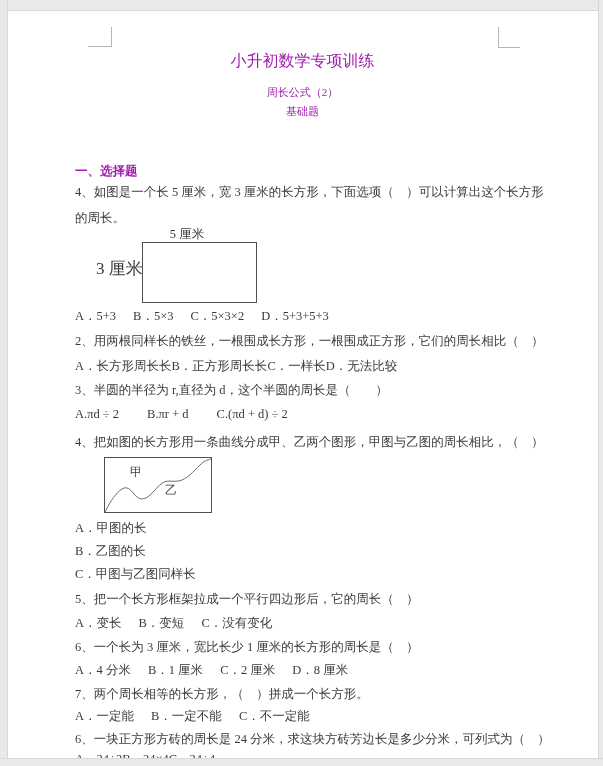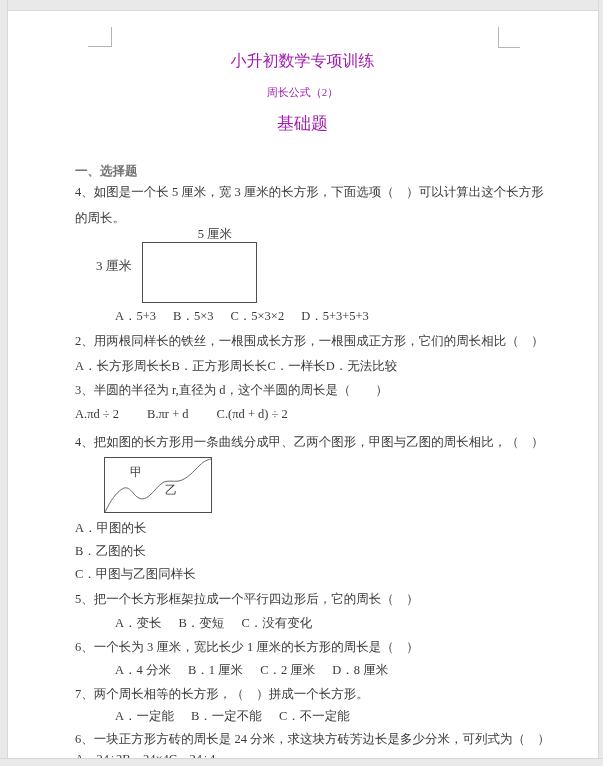--- a/index.html
+++ b/index.html
@@ -19,35 +19,35 @@
   .crop{position:absolute;z-index:2;}
   .crop-left{left:88px;top:27px;width:23px;height:19px;
     border-right:1px solid #b5b5b5;border-bottom:1px solid #b5b5b5;}
   .crop-right{left:498px;top:27px;width:21px;height:20px;
     border-left:1px solid #b5b5b5;border-bottom:1px solid #b5b5b5;}
 
   .title{position:absolute;left:7px;width:591px;text-align:center;
     font-weight:normal;color:#a21caf;white-space:nowrap;}
   .t1{top:51px;font-size:16px;}
   .t2{top:85px;font-size:11px;}
-  .t3{top:112px;font-size:17px;}
+  .t3{top:104px;font-size:11px;}
 
   .line{position:absolute;left:75px;font-size:12.5px;line-height:16px;white-space:nowrap;}
-  .bold{font-weight:bold;color:#737373;}
+  .bold{font-weight:bold;color:#a21caf;}
   .opts{display:flex;}
-  .gap-sm{gap:17px;margin-left:40px;}
+  .gap-sm{gap:17px;}
   .gap-md{}
   .gap-lg{gap:28px;}
 
   
   .fig1-rect{position:absolute;left:142px;top:242px;width:113px;height:59px;
     border:1px solid #4f4f4f;background:#fff;}
   .fig1-top-label{position:absolute;left:142px;top:226px;width:90px;
-    text-align:right;font-size:12.5px;}
-  .fig1-side-label{position:absolute;left:96px;top:257px;font-size:13px;}
+    text-align:center;font-size:12.5px;}
+  .fig1-side-label{position:absolute;left:96px;top:257px;font-size:17px;}
 
   
   .fig2{position:absolute;left:104px;top:457px;width:106px;height:54px;
     border:1px solid #4f4f4f;background:#fff;}
   .fig2 svg{position:absolute;left:0;top:0;}
   .fig2-label-a{position:absolute;left:25px;top:6px;font-size:12px;}
   .fig2-label-b{position:absolute;left:60px;top:24px;font-size:12px;}
 </style>
 </head>
 <body>

